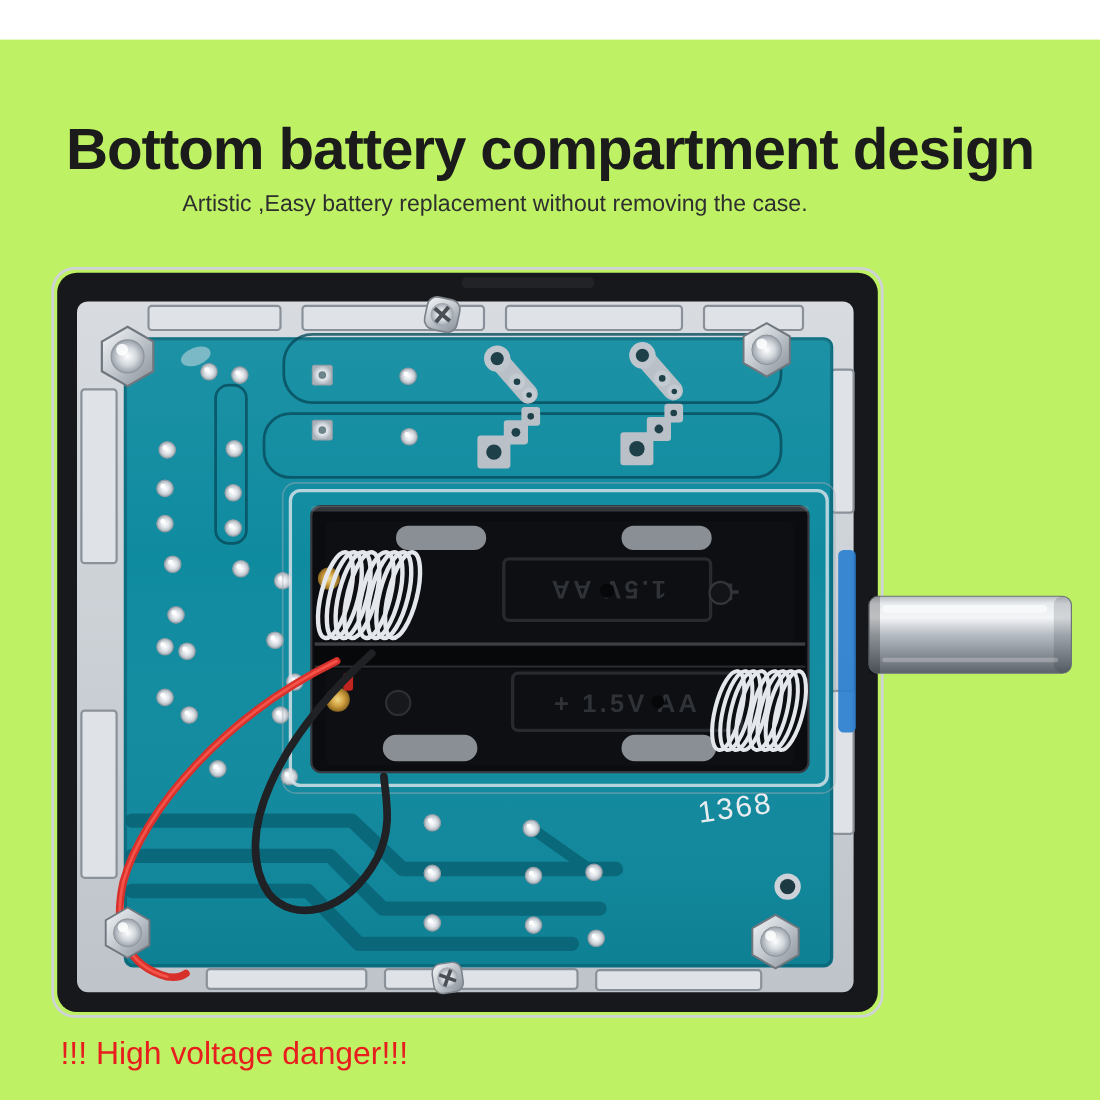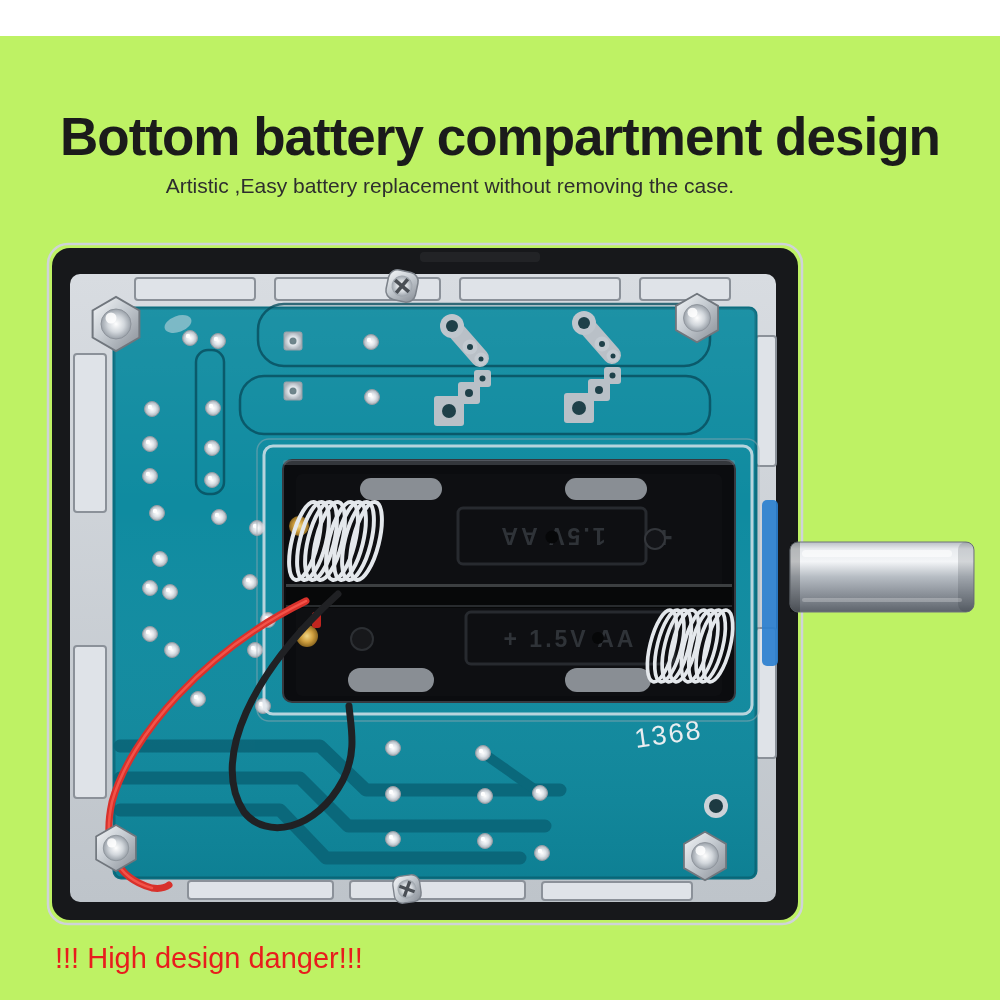--- a/index.html
+++ b/index.html
@@ -268,15 +268,15 @@
 
     <g>
       <rect x="790" y="506" width="184" height="70" rx="8" fill="url(#shaftGrad)" stroke="#6e747c" stroke-width="1"></rect>
       <rect x="958" y="506" width="16" height="70" rx="8" fill="rgba(30,34,40,0.15)"></rect>
       <rect x="790" y="506" width="10" height="70" fill="rgba(0,0,0,0.22)"></rect>
       <rect x="802" y="514" width="150" height="7" rx="3.5" fill="rgba(255,255,255,0.6)"></rect>
       <rect x="802" y="562" width="160" height="4" rx="2" fill="rgba(255,255,255,0.25)"></rect>
     </g>
   </svg>
 
-  <div class="warn warn1">!!! High design danger!!!</div>
+  <div class="warn warn1">!!! High voltage danger!!!</div>
 
 </div>
 
 </body></html>

